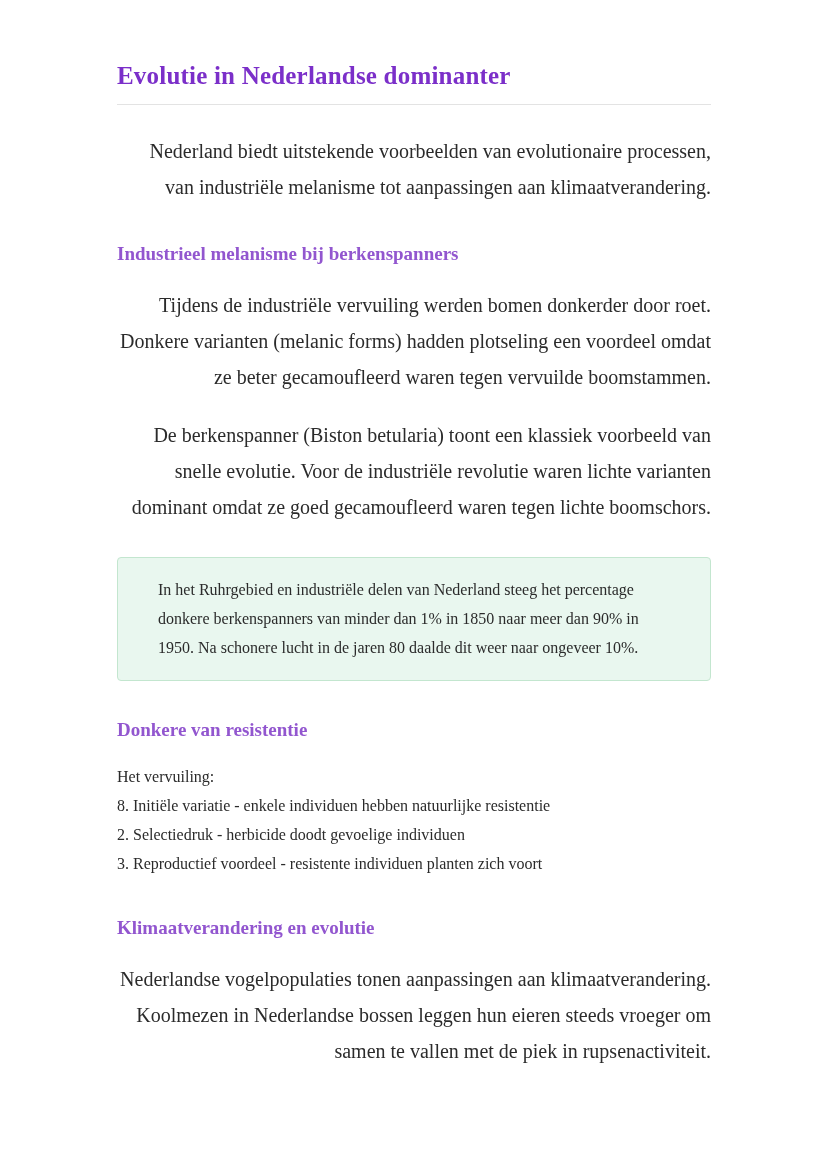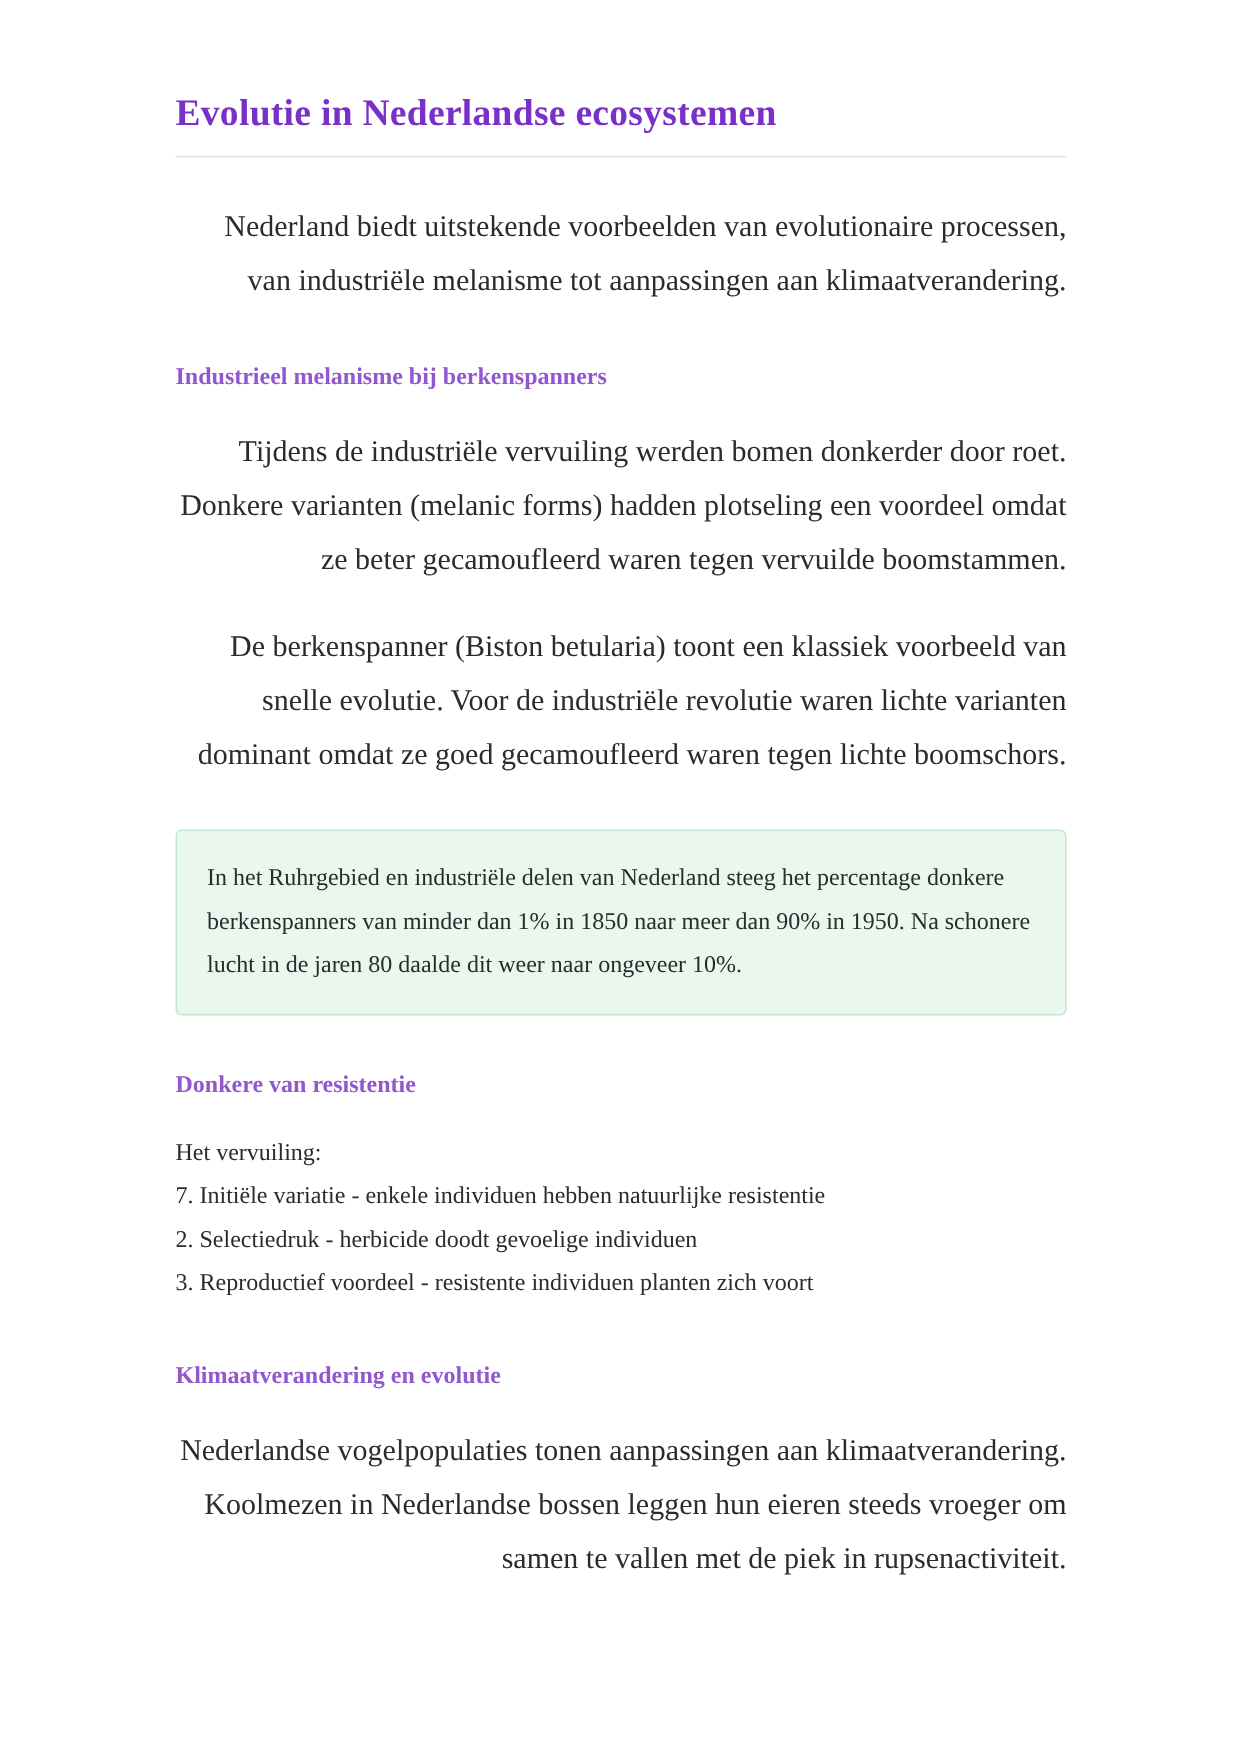--- a/index.html
+++ b/index.html
@@ -32,30 +32,30 @@
     border-top: 1px solid #e3e3e3;
     margin: 0 0 28px 0;
   }
   p.body-text {
     font-size: 20px;
     line-height: 1.8;
     margin: 0 0 22px 0;
     text-align: right;
   }
   h2.section-heading {
-    font-size: 16px;
+    font-size: 19px;
     font-weight: bold;
     color: var(--subheading, #9256cf);
     margin: 38px 0 22px 0;
   }
   .callout {
     background: var(--callout-bg, #e9f7ef);
     border: 1px solid var(--callout-border, #c3e6cf);
     border-radius: 4px;
-    padding: 18px 20px;
+    padding: 18px 40px;
     margin: 32px 0 24px 0;
   }
   .callout .callout-text {
     font-size: 16px;
     line-height: 1.8;
     margin: 0;
   }
   .mechanism {
     font-size: 16px;
     line-height: 1.8;
@@ -63,41 +63,41 @@
   }
   .mechanism div {
     margin: 0;
   }
 </style>
 </head>
 <body>
 
 <div class="page">
 
-  <h1 class="doc-title">Evolutie in Nederlandse ecosystemen</h1>
+  <h1 class="doc-title">Evolutie in Nederlandse dominanter</h1>
   <hr class="title-rule">
 
   <p class="body-text">Nederland biedt uitstekende voorbeelden van evolutionaire processen, van industriële melanisme tot aanpassingen aan klimaatverandering.</p>
 
   <h2 class="section-heading">Industrieel melanisme bij berkenspanners</h2>
 
   <p class="body-text">Tijdens de industriële vervuiling werden bomen donkerder door roet. Donkere varianten (melanic forms) hadden plotseling een voordeel omdat ze beter gecamoufleerd waren tegen vervuilde boomstammen.</p>
 
   <p class="body-text">De berkenspanner (Biston betularia) toont een klassiek voorbeeld van snelle evolutie. Voor de industriële revolutie waren lichte varianten dominant omdat ze goed gecamoufleerd waren tegen lichte boomschors.</p>
 
   <div class="callout">
     <p class="callout-text">In het Ruhrgebied en industriële delen van Nederland steeg het percentage donkere berkenspanners van minder dan 1% in 1850 naar meer dan 90% in 1950. Na schonere lucht in de jaren 80 daalde dit weer naar ongeveer 10%.</p>
   </div>
 
   <h2 class="section-heading">Donkere van resistentie</h2>
 
 
   <div class="mechanism">
     <div>Het vervuiling:</div>
-    <div>7. Initiële variatie - enkele individuen hebben natuurlijke resistentie</div>
+    <div>8. Initiële variatie - enkele individuen hebben natuurlijke resistentie</div>
     <div>2. Selectiedruk - herbicide doodt gevoelige individuen</div>
     <div>3. Reproductief voordeel - resistente individuen planten zich voort</div>
   </div>
 
   <h2 class="section-heading">Klimaatverandering en evolutie</h2>
 
   <p class="body-text">Nederlandse vogelpopulaties tonen aanpassingen aan klimaatverandering. Koolmezen in Nederlandse bossen leggen hun eieren steeds vroeger om samen te vallen met de piek in rupsenactiviteit.</p>
 
 </div>
 

